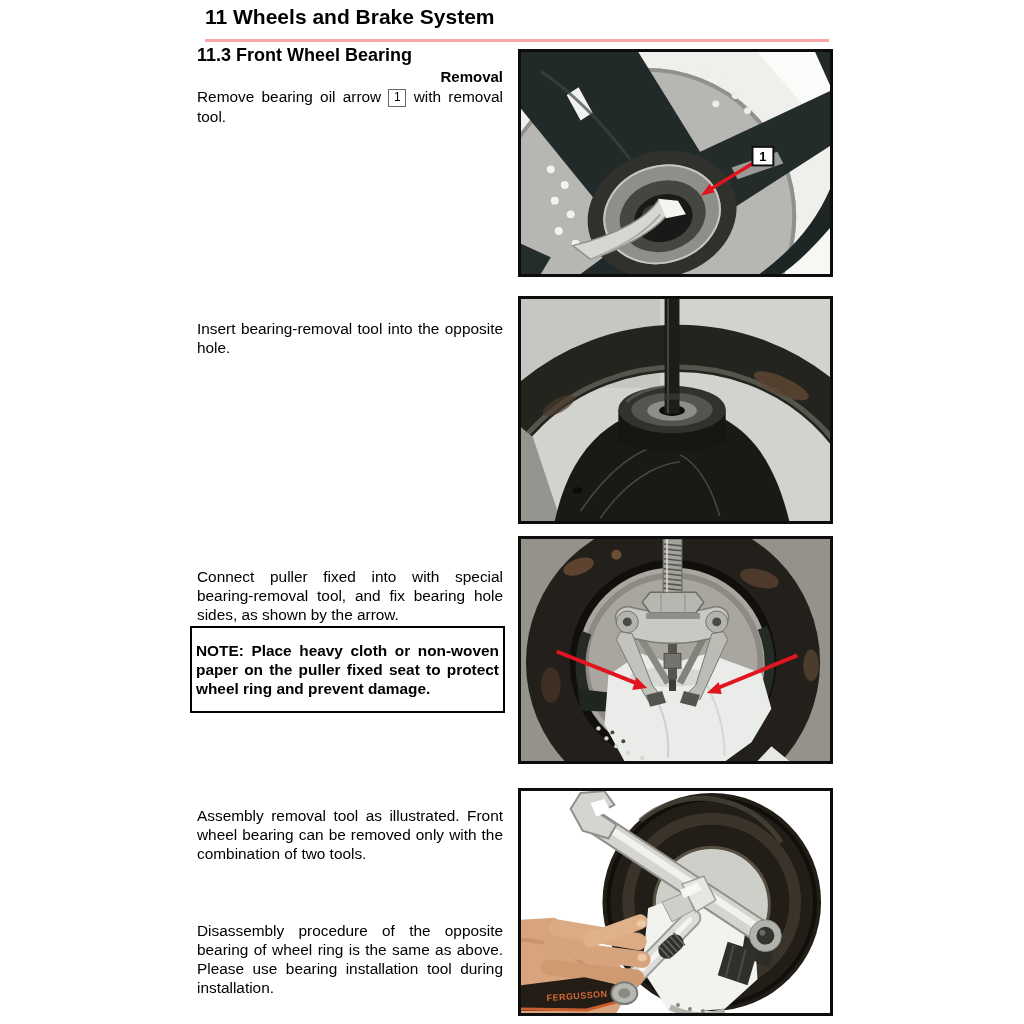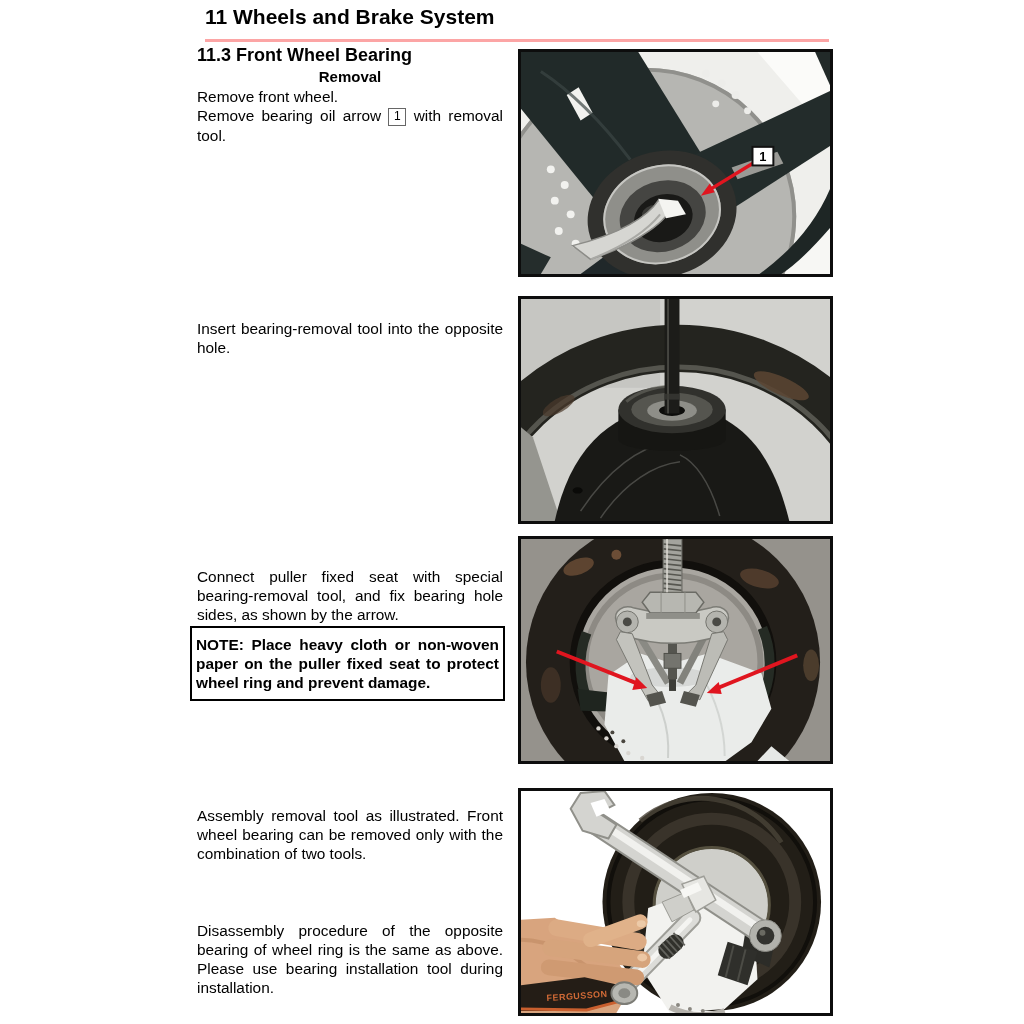--- a/index.html
+++ b/index.html
@@ -3,22 +3,22 @@
 <meta charset="utf-8">
 <style>
   html,body{margin:0;padding:0;background:#ffffff;}
   .page{position:relative;width:1024px;height:1024px;background:#ffffff;overflow:hidden;
         font-family:"Liberation Sans","DejaVu Sans",sans-serif;color:#000;}
   .header-title{position:absolute;left:205px;top:5px;width:624px;text-align:left;
         font-size:21px;font-weight:700;border-bottom:3px solid #fca5a5;padding-bottom:10px;}
   .tblock{position:absolute;left:197px;width:306px;font-size:15.4px;line-height:19px;text-align:justify;}
   .tblock p{margin:0;}
   .sec-title{font-size:18px;font-weight:700;margin:0 0 2px 0;text-align:left;}
-  .sec-sub{font-size:15px;font-weight:700;margin:0 0 1px 0;text-align:center;}
-  .note{border:2px solid #000;font-weight:700;padding:7px 4px;margin:2px -2px 0 -7px;text-align:justify;}
+  .sec-sub{font-size:15px;font-weight:700;margin:0 0 1px 0;text-align:right;}
+  .note{border:2px solid #000;font-weight:700;padding:13px 4px;margin:2px -2px 0 -7px;text-align:justify;}
   .iref{display:inline-block;border:1px solid #666;background:#fff;min-width:14px;height:16px;
         line-height:15px;font-size:12px;text-align:center;vertical-align:1px;padding:0 1px;}
   .fig{position:absolute;left:518px;width:309px;border:3px solid #0d0d0d;background:#fff;}
   .fig svg{display:block;width:100%;height:100%;}
   .f1{top:49px;height:222px;}
   .f2{top:296px;height:222px;}
   .f3{top:536px;height:222px;}
   .f4{top:788px;height:222px;}
   .b1{top:46px;}
   .b2{top:319px;}
@@ -29,30 +29,29 @@
 </head>
 <body>
 
 <div class="page">
 
   <div class="header-title">11 Wheels and Brake System</div>
 
   <div class="tblock b1">
     <h2 class="sec-title">11.3 Front Wheel Bearing</h2>
     <h3 class="sec-sub">Removal</h3>
-    <p>Remove front wheel.</p>
     <p><span>Remove bearing oil arrow</span> <span class="iref">1</span> <span>with removal tool.</span></p>
   </div>
 
   <div class="tblock b2">
     <p>Insert bearing-removal tool into the opposite hole.</p>
   </div>
 
   <div class="tblock b3">
-    <p>Connect puller fixed seat with special bearing-removal tool, and fix bearing hole sides, as shown by the arrow.</p>
+    <p>Connect puller fixed into with special bearing-removal tool, and fix bearing hole sides, as shown by the arrow.</p>
     <div class="note">NOTE: Place heavy cloth or non-woven paper on the puller fixed seat to protect wheel ring and prevent damage.</div>
   </div>
 
   <div class="tblock b5">
     <p>Disassembly procedure of the opposite bearing of wheel ring is the same as above. Please use bearing installation tool during installation.</p>
   </div>
 
   <div class="tblock b4">
     <p>Assembly removal tool as illustrated. Front wheel bearing can be removed only with the combination of two tools.</p>
   </div>

